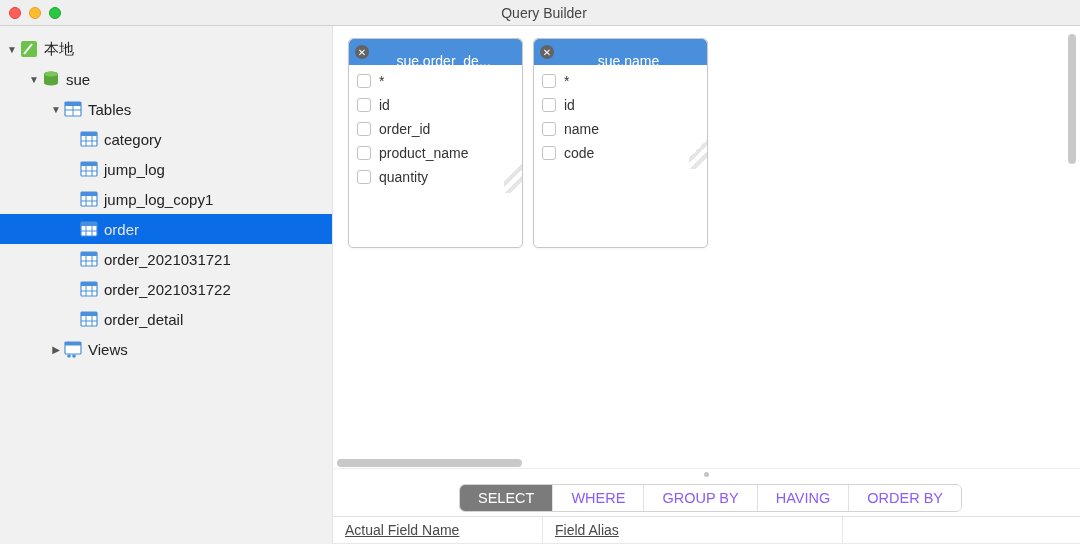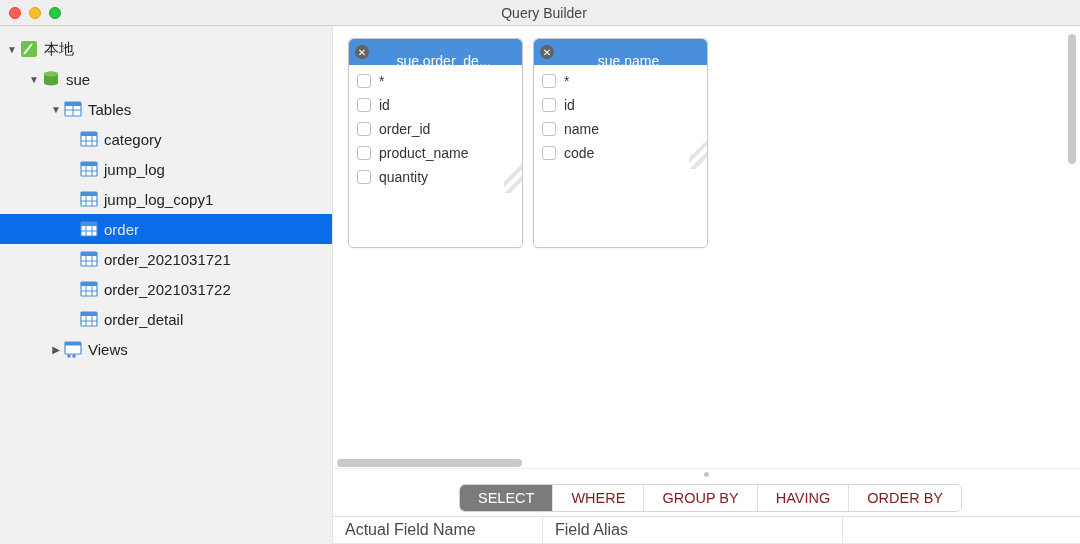--- a/index.html
+++ b/index.html
@@ -57,25 +57,25 @@
     .vscroll { position: absolute; top: 8px; right: 4px; width: 8px; height: 130px; border-radius: 4px; background: #c9c9c9; }
 
     
     .divider { height: 12px; background: #fff; display:flex; align-items:center; justify-content:center; border-top: 1px solid #eee; }
     .divider .dot { width:5px; height:5px; border-radius:50%; background:#c4c4c4; }
 
     
     .bottom { background: #fff; }
     .tabs-row { height: 36px; display: flex; align-items:center; justify-content:center; gap: 0; border-top: 0; padding-left: 8px; }
     .segmented { display:inline-flex; border: 1px solid #d3d3d3; border-radius: 6px; overflow:hidden; height: 28px; }
-    .segmented .seg { padding: 0 18px; display:flex; align-items:center; font-size: 14.5px; color: #7f1d1d; background: #fff; border-right: 1px solid #e0e0e0; cursor: default; }
+    .segmented .seg { padding: 0 18px; display:flex; align-items:center; font-size: 14.5px; color: #8b5cf6; background: #fff; border-right: 1px solid #e0e0e0; cursor: default; }
     .segmented .seg:last-child { border-right: none; }
     .segmented .seg.active { background: #7b7b7b; color: #fff; }
 
-    .grid-header { height: 28px; display:flex; border-top: 1px solid #e0e0e0; border-bottom: 1px solid #e9e9e9; font-size: 16px; color: #484848; }
+    .grid-header { height: 28px; display:flex; border-top: 1px solid #e0e0e0; border-bottom: 1px solid #e9e9e9; font-size: 14px; color: #484848; text-decoration: underline; }
     .grid-header .gh { padding: 0 12px; display:flex; align-items:center; border-right: 1px solid #e7e7e7; }
     .gh1 { width: 210px; }
     .gh2 { width: 300px; }
   </style>
 </head>
 <body>
 
 <div class="titlebar">
   <div class="traffic-lights">
     <div class="tl close"></div>

